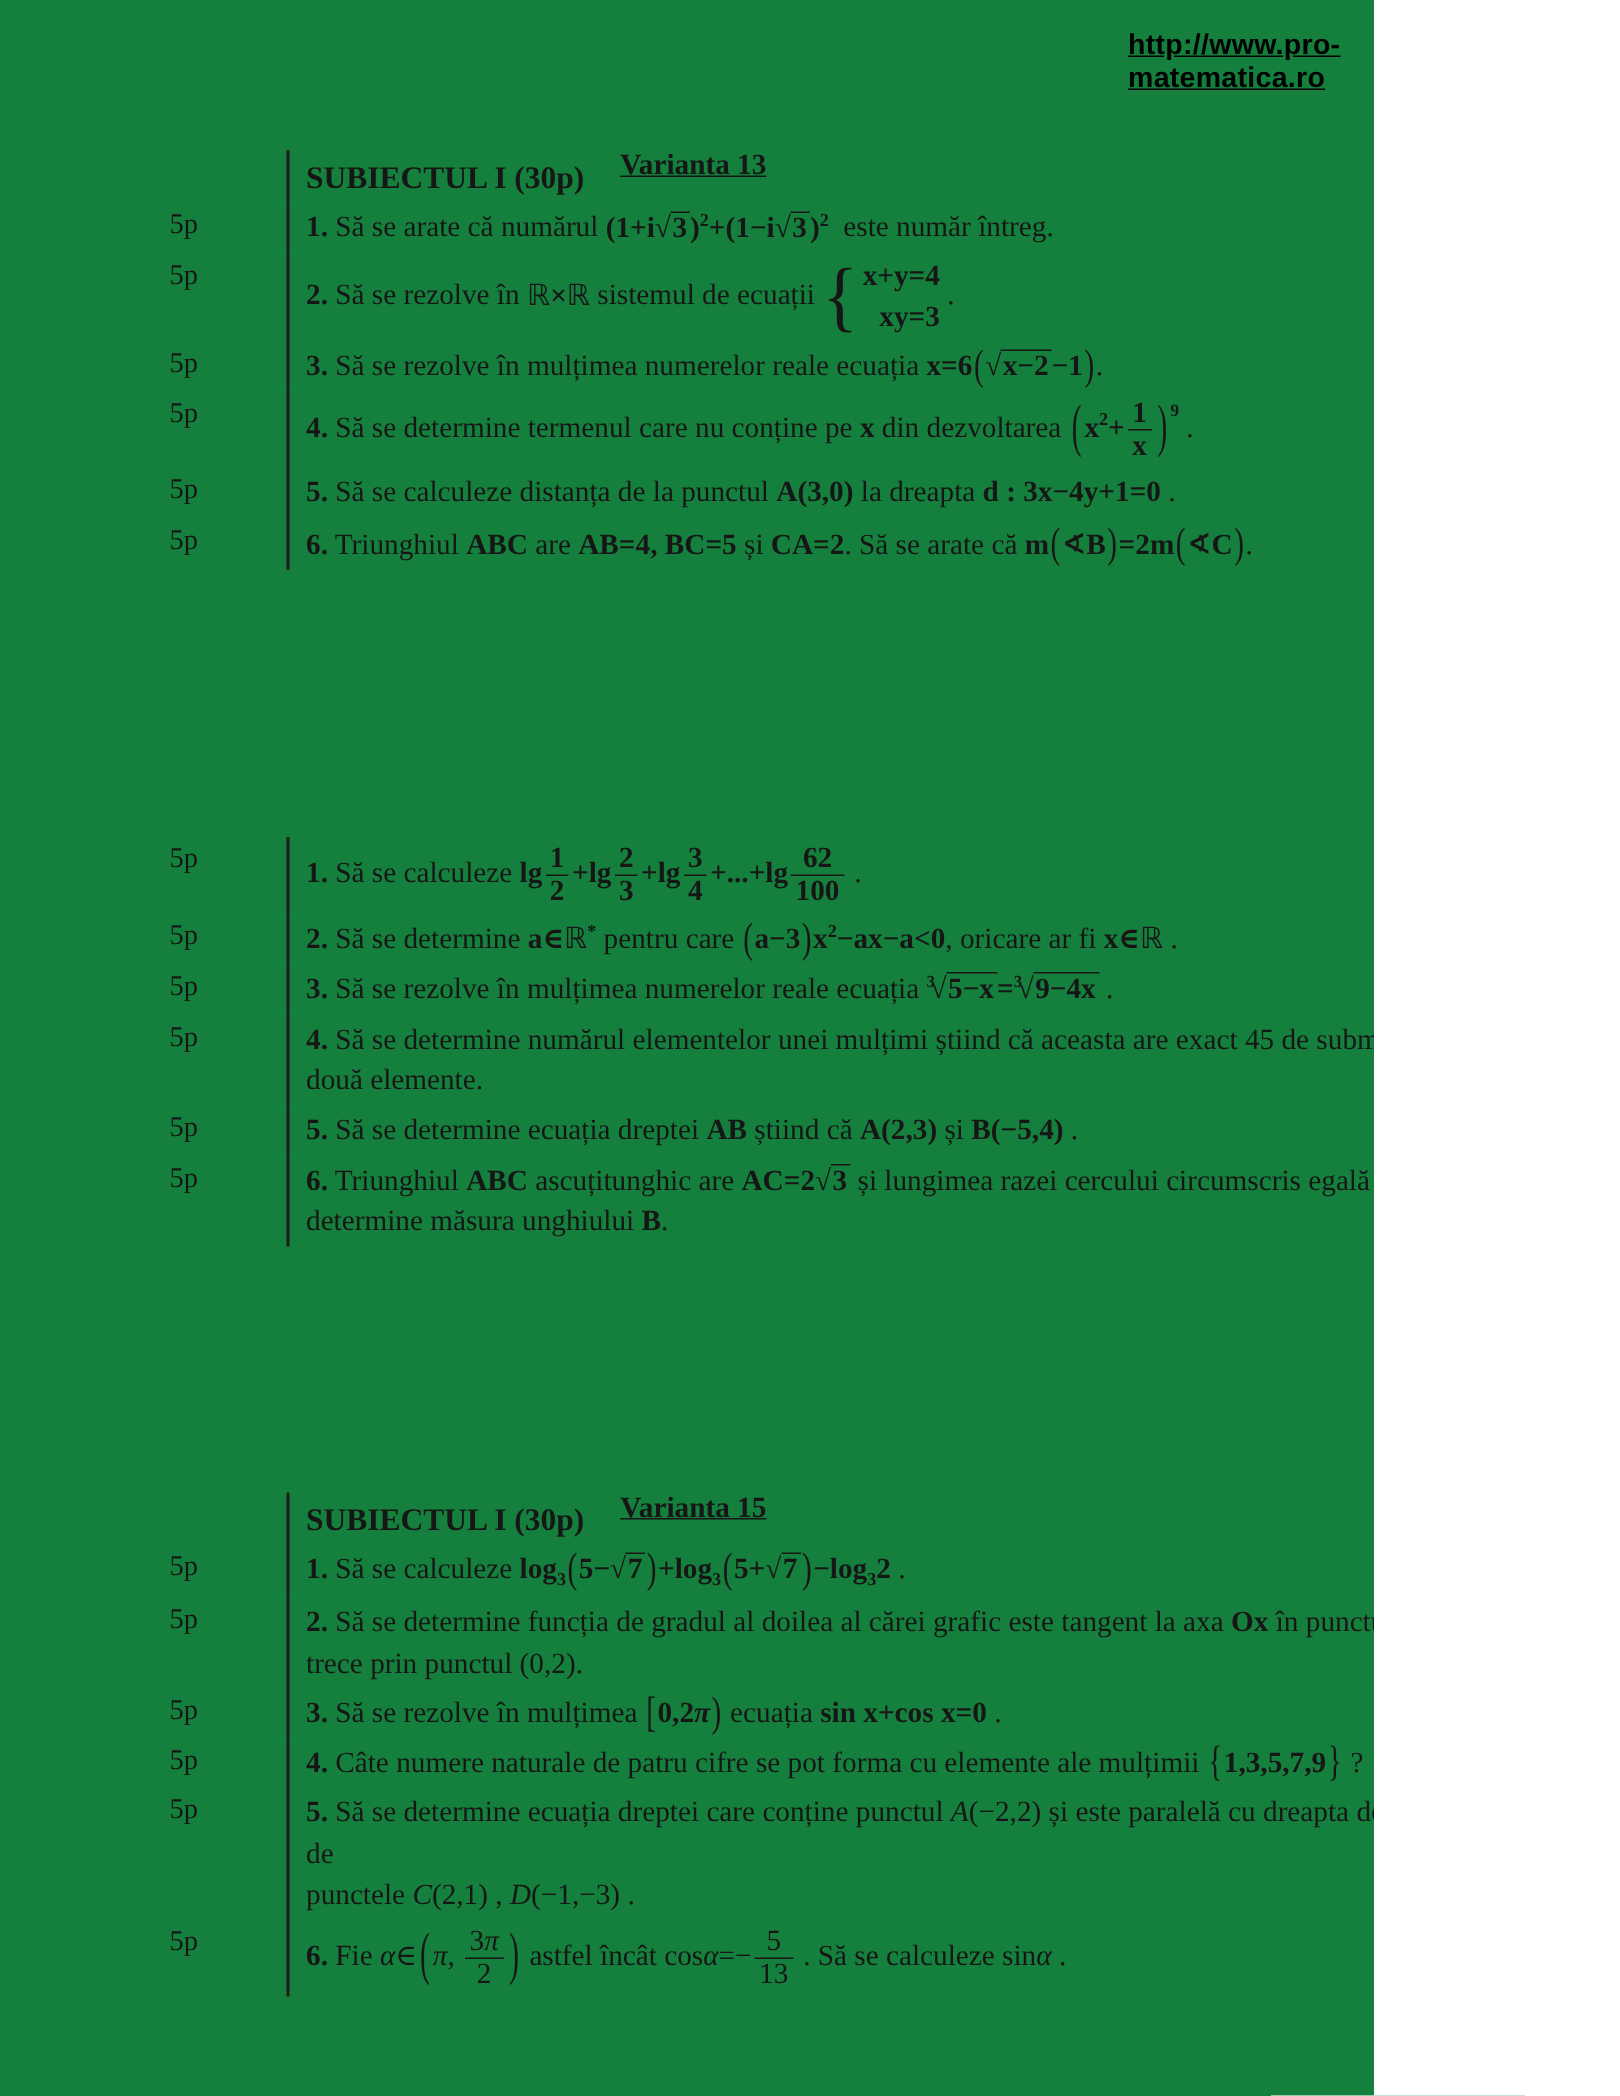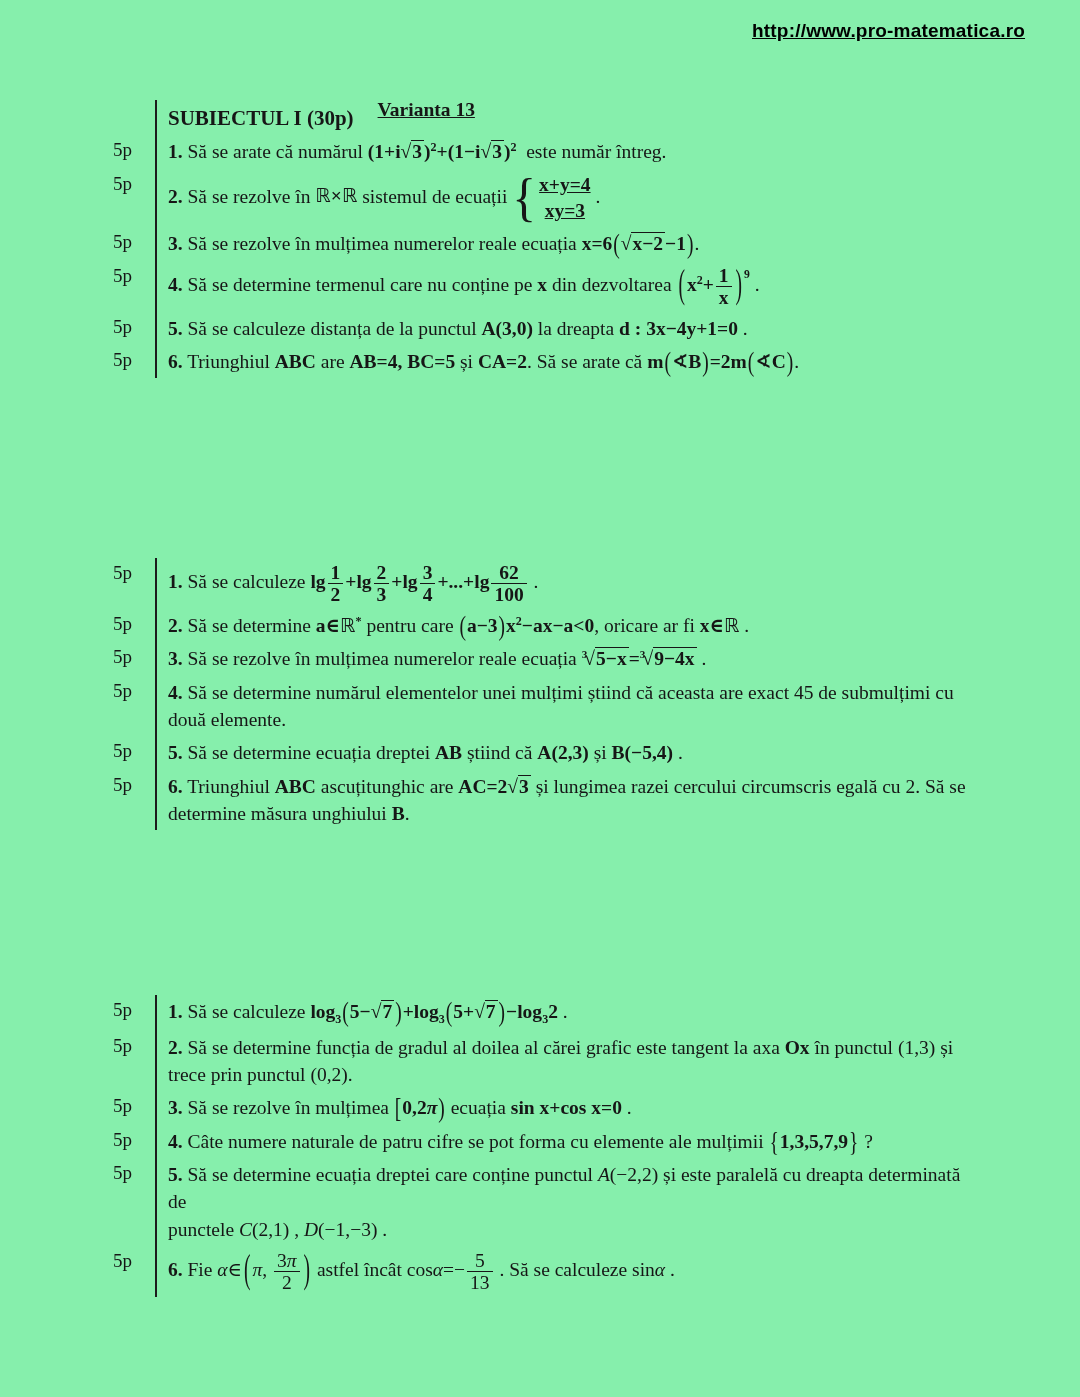--- a/index.html
+++ b/index.html
@@ -1,37 +1,37 @@
 <!DOCTYPE html>
 <html><head>
 <meta charset="utf-8">
 <style>
   html,body { margin:0; padding:0; background:#ffffff; }
   .page {
     position:relative;
-    width:1080px; height:1397px;
-    background:#86efac;
+    width:916px; height:1397px;
+    background:#15803d;
     color:#161616;
     font-family:"Liberation Serif","DejaVu Serif",serif;
     overflow:hidden;
   }
   .site-link {
     position:absolute; top:20px; left:752px;
     font-family:"Liberation Sans","DejaVu Sans",sans-serif;
     font-weight:bold; font-size:19px;
     text-decoration:underline; color:#000;
     letter-spacing:0.2px;
   }
   #sections { position:absolute; inset:0; }
   .varianta { position:absolute; left:113px; width:860px; }
   .varianta:nth-child(1) { top:100px; }
   .varianta:nth-child(2) { top:558px; }
   .varianta:nth-child(3) { top:995px; }
 
-  .row { display:flex; align-items:flex-start; }
+  .row { display:flex; align-items:flex-start;gap:36px; }
   .pts {
     flex:none; width:42px;
     font-weight:normal; font-size:19px;
     padding-top:4px;
   }
   .content {
     flex:none; width:802px;
     border-left:2px solid #1c1c1c;
     padding:3px 0 3px 11px;
     font-size:19.5px; line-height:1.4;
@@ -55,21 +55,21 @@
   .fd { display:block; border-top:1.5px solid currentColor; padding:0 3px; }
   .sq { white-space:nowrap; }
   .sq .r { border-top:1.6px solid currentColor; padding:0 2px 0 1px; }
   .ri { font-size:0.58em; vertical-align:0.62em; margin-right:-3px; }
   .bp  { display:inline-block; transform:scaleY(1.45); font-weight:normal; padding:0 1px; }
   .bp2 { display:inline-block; transform:scaleY(2.0);  font-weight:normal; padding:0 2px; }
   .hp  { vertical-align:1.15em; font-size:0.6em; }
   .sys { display:inline-flex; align-items:center; vertical-align:middle; }
   .sys .brace { font-size:2.55em; font-weight:400; line-height:0.85;
                 transform:scaleY(1.05); margin-right:3px; }
-  .sys .stack { display:inline-flex; flex-direction:column; line-height:1.35; text-align:center;text-decoration:underline; }
+  .sys .stack { display:inline-flex; flex-direction:column; line-height:1.35; text-align:right; }
   .ds  { font-family:"DejaVu Sans","DejaVu Serif",sans-serif; font-weight:normal; }
   .sym { font-family:"DejaVu Sans",sans-serif; font-weight:bold; }
 </style>
 </head>
 <body>
 
 <div class="page">
   <div class="site-link">http://www.pro-matematica.ro</div>
   <div id="sections">
   <section class="varianta">
@@ -159,20 +159,26 @@
     <div class="content ptext"><b>5.</b> Să se determine ecuația dreptei <span class="mb">AB</span> știind că <span class="mb">A(2,3)</span> și <span class="mb">B(−5,4)</span> .</div>
   </div>
 
   <div class="row problem">
     <div class="pts">5p</div>
     <div class="content ptext"><b>6.</b> Triunghiul <span class="mb">ABC</span> ascuțitunghic are <span class="mb">AC=2<span class="sq">√<span class="r">3</span></span></span> și lungimea razei cercului circumscris egală cu 2. Să se<br>determine măsura unghiului <span class="mb">B</span>.</div>
   </div>
 </section>
 
   <section class="varianta">
+    <div class="row heading">
+      <div class="pts"></div>
+      <div class="content">
+        <span class="subj">SUBIECTUL I (30p)</span><span class="variant">Varianta 15</span>
+      </div>
+    </div>
 
   <div class="row problem">
     <div class="pts">5p</div>
     <div class="content ptext"><b>1.</b> Să se calculeze <span class="mb">log<sub>3</sub><span class="bp">(</span>5−<span class="sq">√<span class="r">7</span></span><span class="bp">)</span>+log<sub>3</sub><span class="bp">(</span>5+<span class="sq">√<span class="r">7</span></span><span class="bp">)</span>−log<sub>3</sub>2</span> .</div>
   </div>
 
   <div class="row problem">
     <div class="pts">5p</div>
     <div class="content ptext"><b>2.</b> Să se determine funcția de gradul al doilea al cărei grafic este tangent la axa <span class="mb">Ox</span> în punctul <span class="m">(1,3)</span> și<br>trece prin punctul <span class="m">(0,2)</span>.</div>
   </div>

